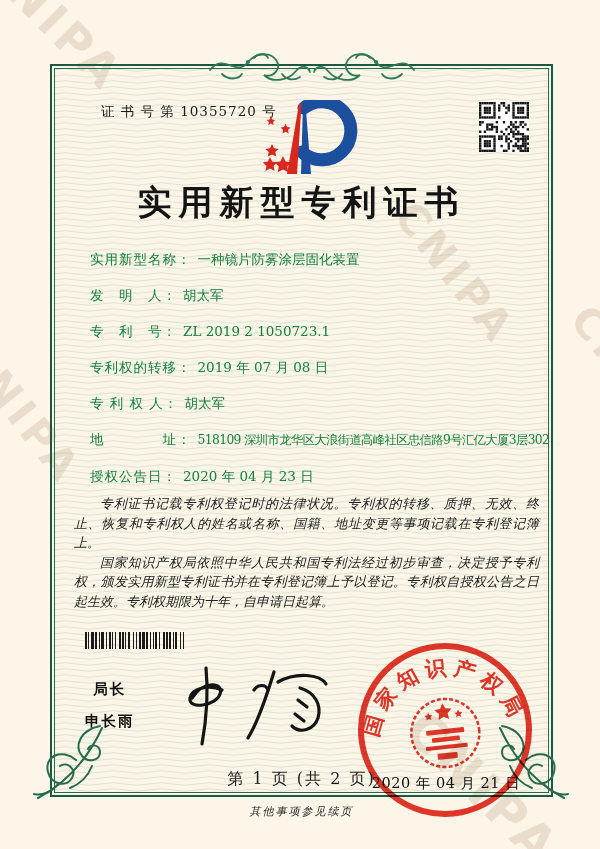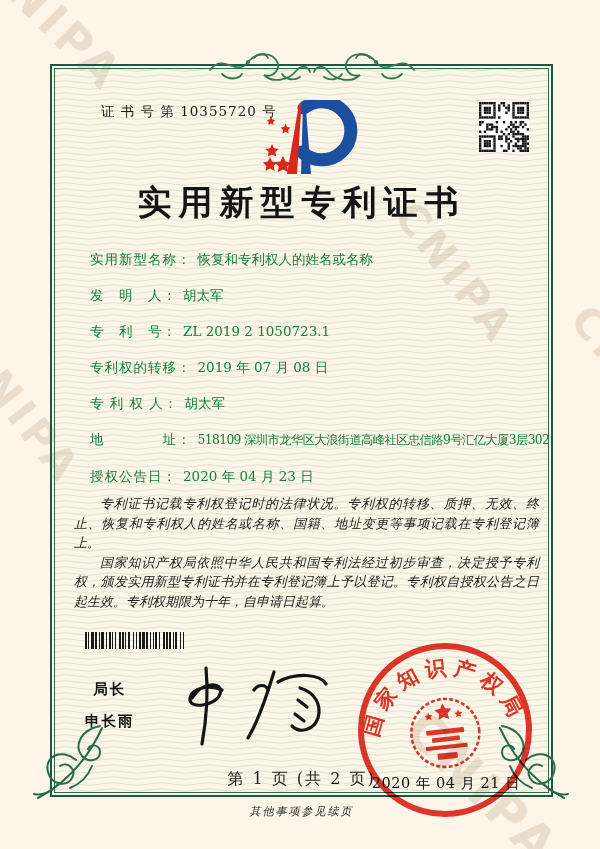--- a/index.html
+++ b/index.html
@@ -343,21 +343,21 @@
       <rect x="4" y="20" width="1" height="1" fill="#141414"></rect>
       <rect x="5" y="20" width="1" height="1" fill="#141414"></rect>
       <rect x="6" y="20" width="1" height="1" fill="#141414"></rect>
     </svg>
 
   <div class="title">实用新型专利证书</div>
 
   <div class="fields">
     <div class="row">
       <span class="lbl">实用新型名称：</span>
-      <span class="val">恢复和专利权人的姓名或名称</span>
+      <span class="val">一种镜片防雾涂层固化装置</span>
     </div>
     <div class="row">
       <span class="lbl">发　明　人：</span>
       <span class="val">胡太军</span>
     </div>
     <div class="row">
       <span class="lbl">专　利　号：</span>
       <span class="val">ZL 2019 2 1050723.1</span>
     </div>
     <div class="row">

